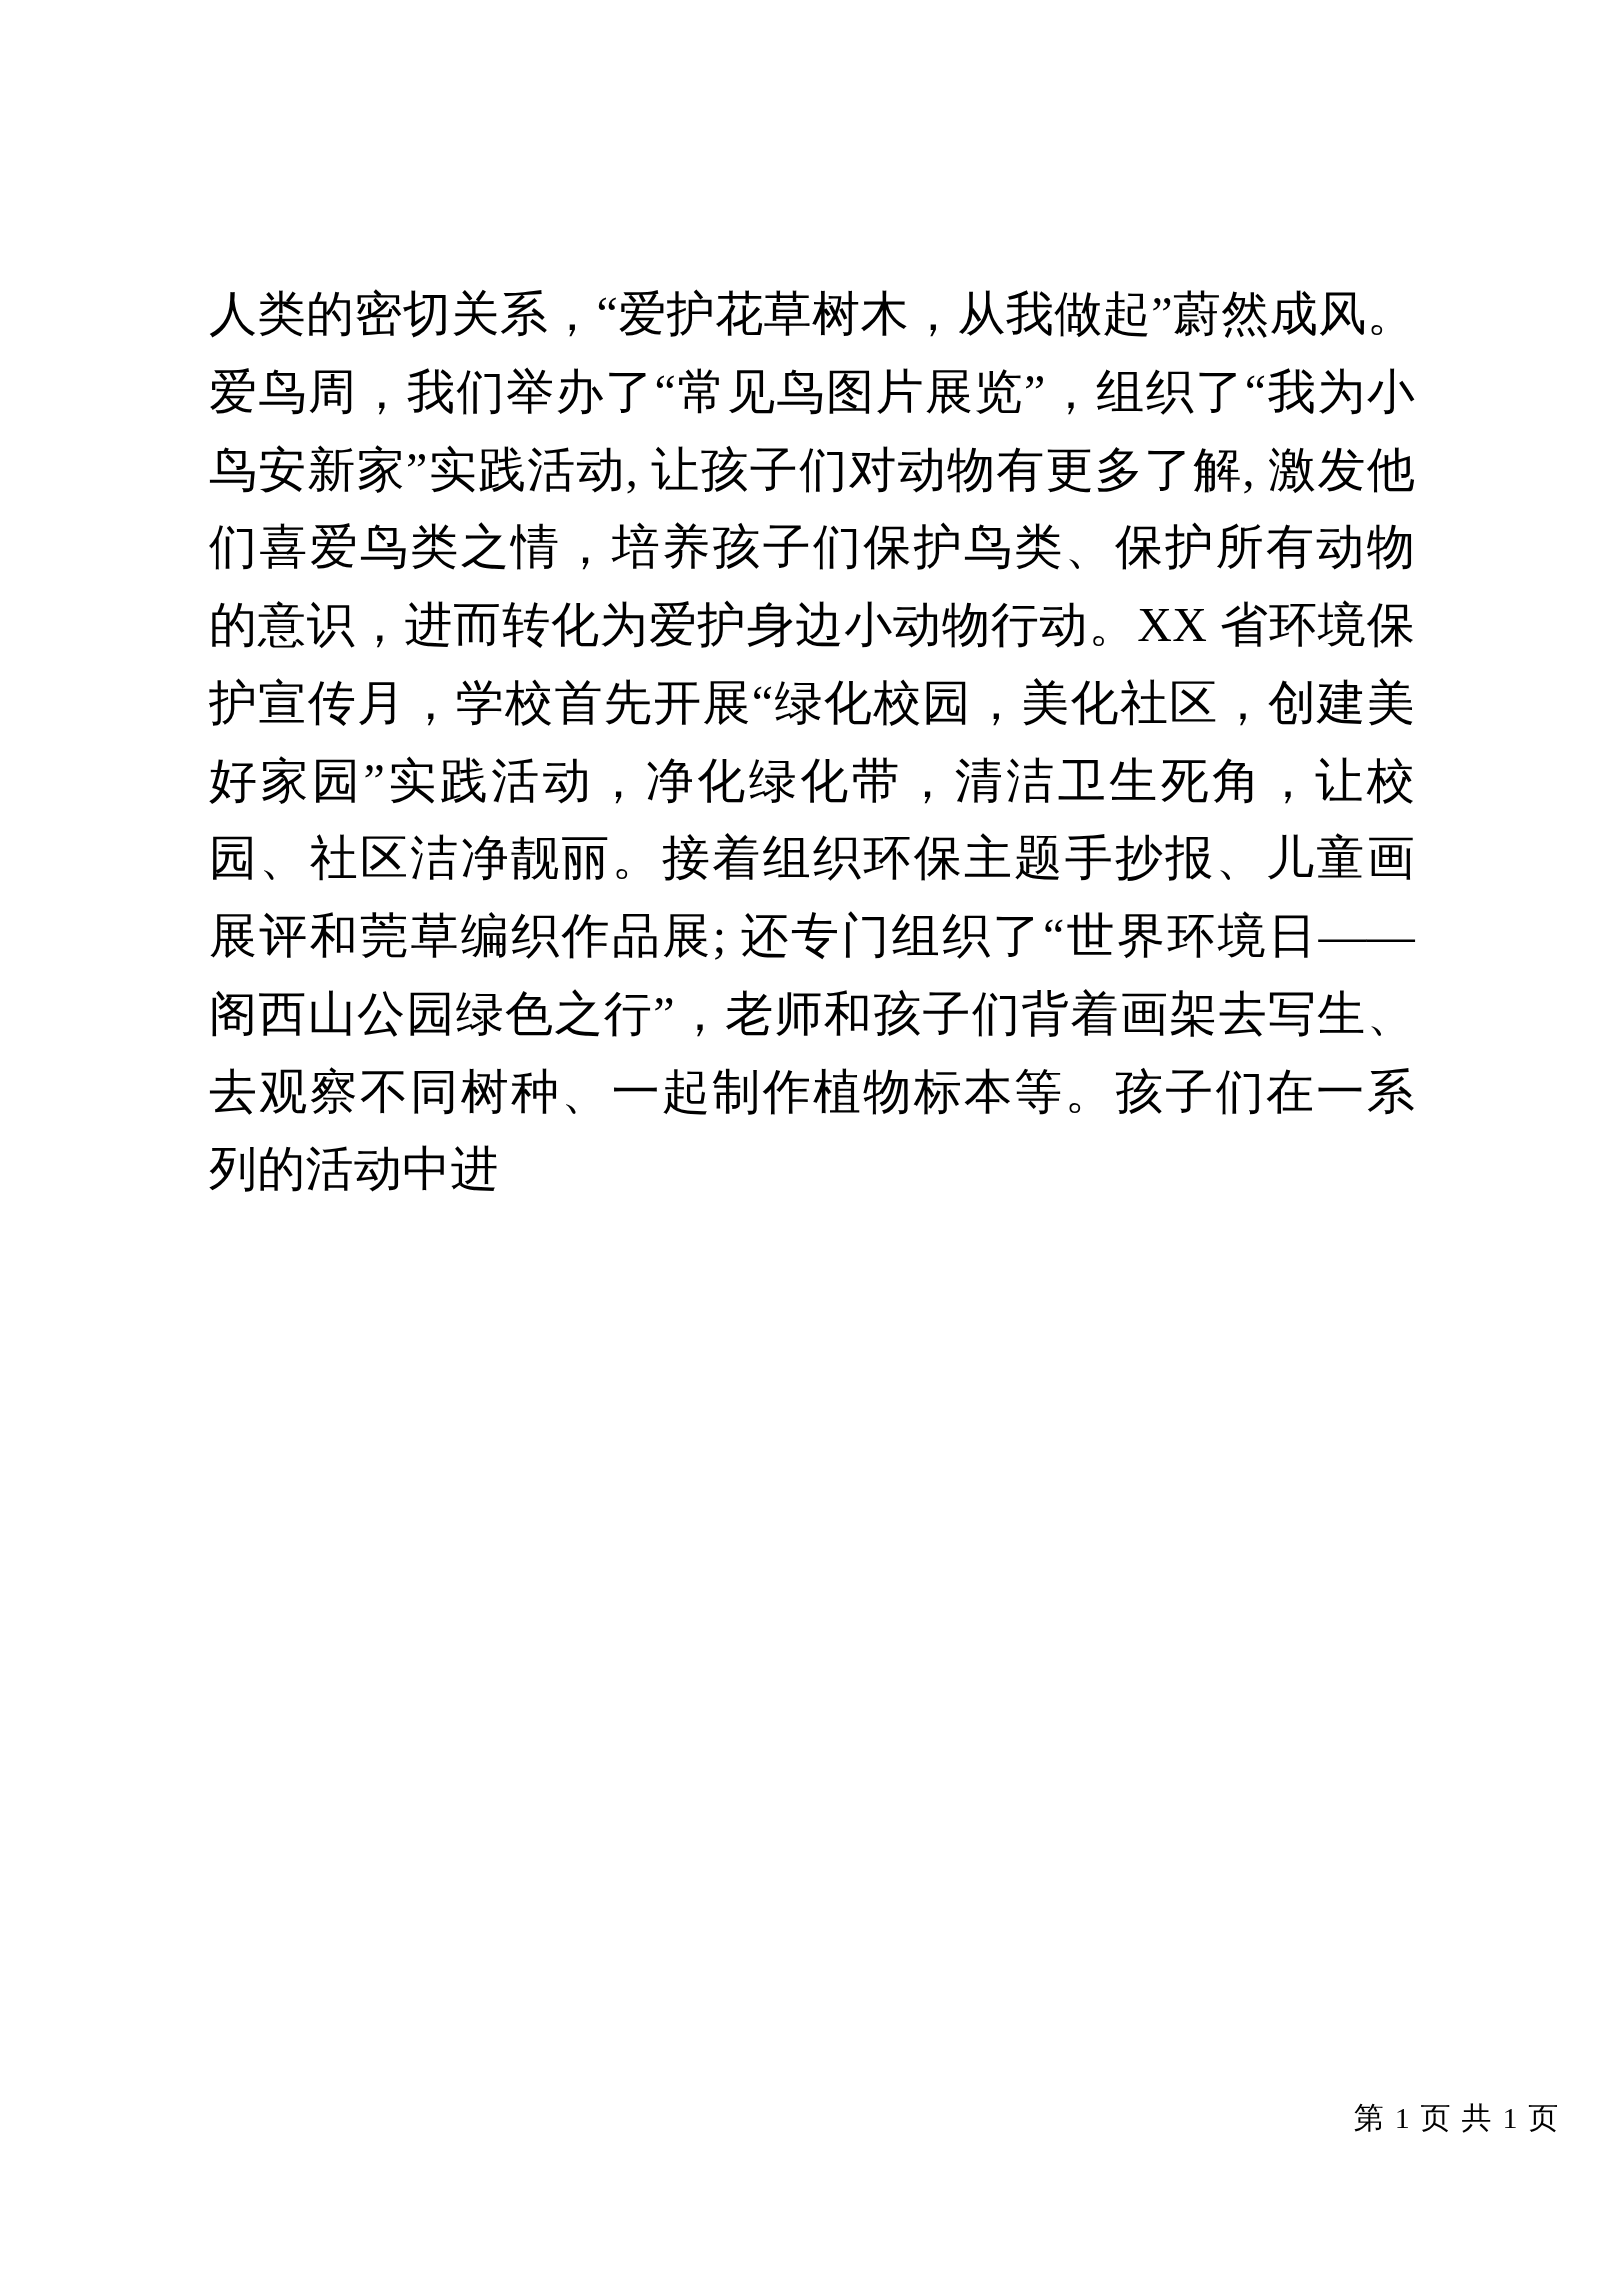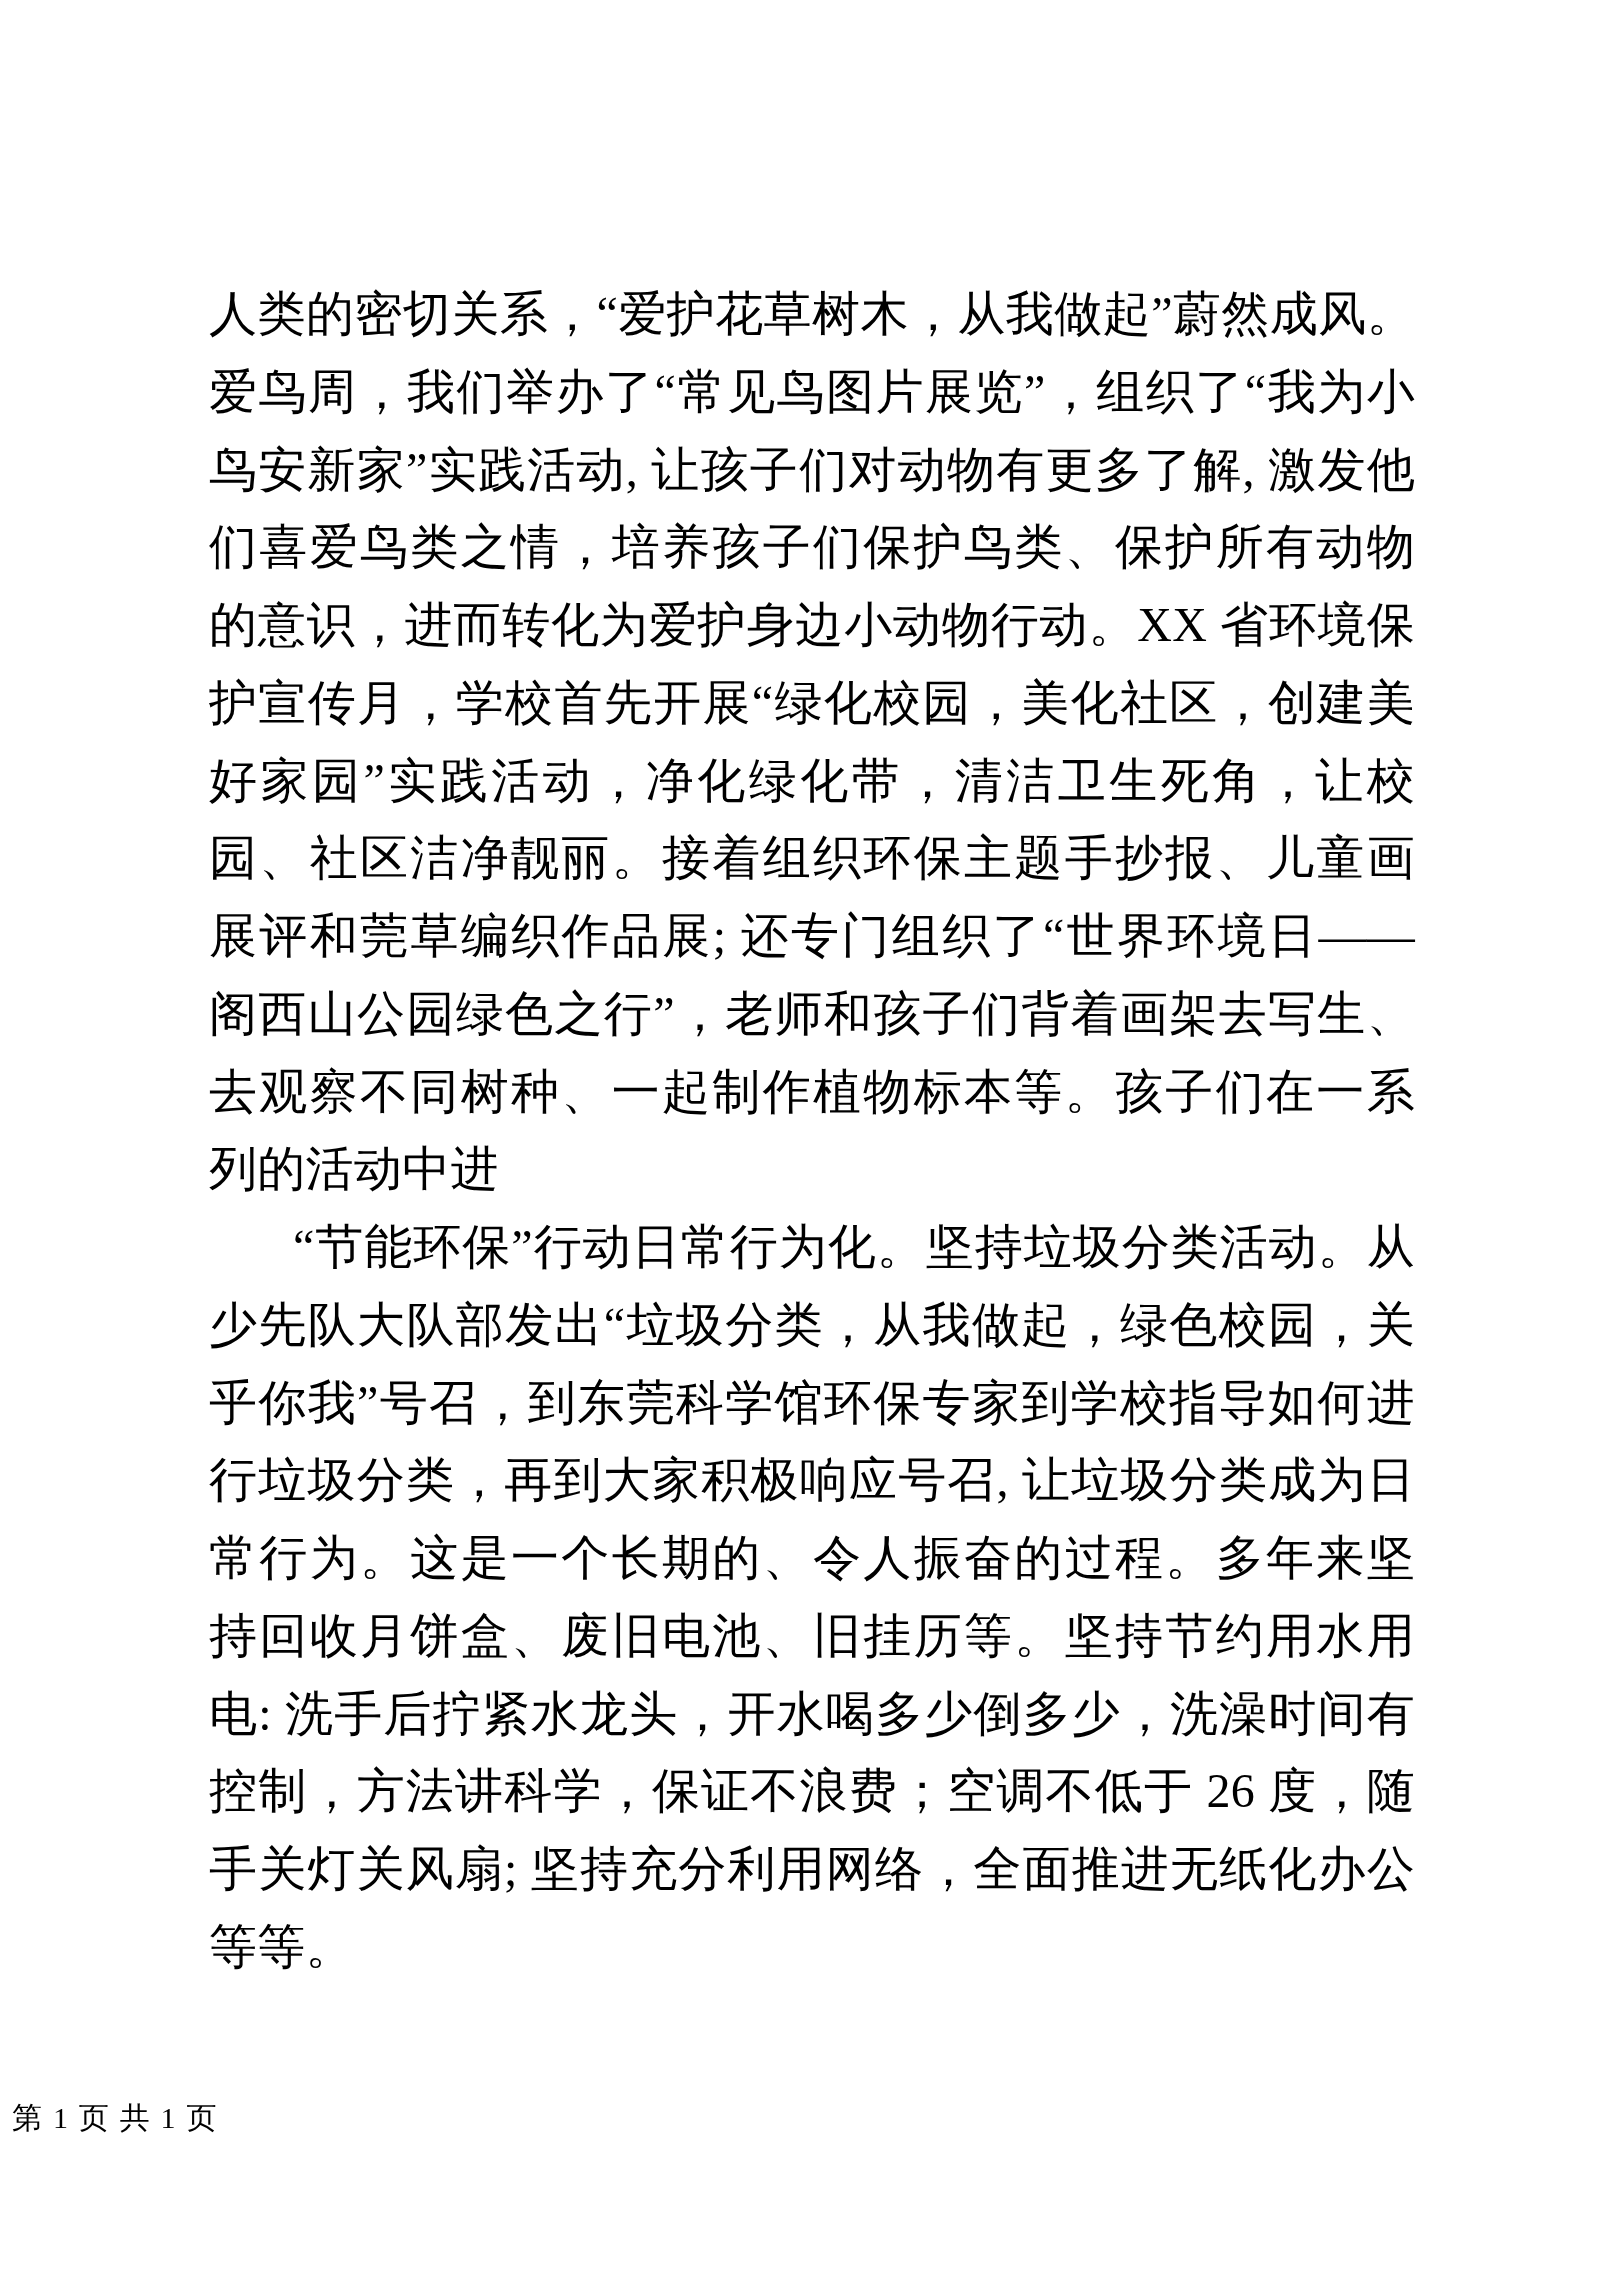--- a/index.html
+++ b/index.html
@@ -36,33 +36,32 @@
     text-align: justify;
     text-justify: inter-ideograph;
     margin: 0 0 0 0;
     font-family: "Liberation Serif", "DejaVu Serif", serif;
   }
   .para.indent {
     text-indent: 84px;
   }
   .footer {
     position: absolute;
-    left: 12px;
+    left: 0;
     top: 2098px;
     width: 1560px;
-    text-align: left;
+    text-align: right;
     font-size: 30px;
     letter-spacing: 1.7px;
     font-family: "Liberation Serif", "DejaVu Serif", serif;
     color: #000000;
   }
 </style>
 </head>
 <body>
 
 <div class="page">
   <div class="content">
     <p class="para">人类的密切关系，“爱护花草树木，从我做起”蔚然成风。爱鸟周，我们举办了“常见鸟图片展览”，组织了“我为小鸟安新家”实践活动, 让孩子们对动物有更多了解, 激发他们喜爱鸟类之情，培养孩子们保护鸟类、保护所有动物的意识，进而转化为爱护身边小动物行动。XX 省环境保护宣传月，学校首先开展“绿化校园，美化社区，创建美好家园”实践活动，净化绿化带，清洁卫生死角，让校园、社区洁净靓丽。接着组织环保主题手抄报、儿童画展评和莞草编织作品展; 还专门组织了“世界环境日——阁西山公园绿色之行”，老师和孩子们背着画架去写生、去观察不同树种、一起制作植物标本等。孩子们在一系列的活动中进</p>
-    <p class="para indent">“节能环保”行动日常行为化。坚持垃圾分类活动。从少先队大队部发出“垃圾分类，从我做起，绿色校园，关乎你我”号召，到东莞科学馆环保专家到学校指导如何进行垃圾分类，再到大家积极响应号召, 让垃圾分类成为日常行为。这是一个长期的、令人振奋的过程。多年来坚持回收月饼盒、废旧电池、旧挂历等。坚持节约用水用电: 洗手后拧紧水龙头，开水喝多少倒多少，洗澡时间有控制，方法讲科学，保证不浪费；空调不低于 26 度，随手关灯关风扇; 坚持充分利用网络，全面推进无纸化办公等等。</p>
   </div>
   <div class="footer">第 1 页  共 1 页</div>
 </div>
 
 
 </body></html>

